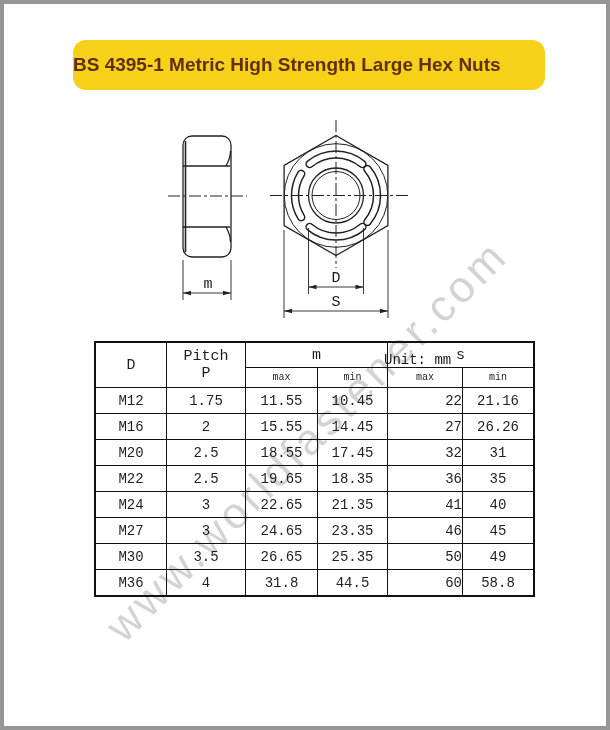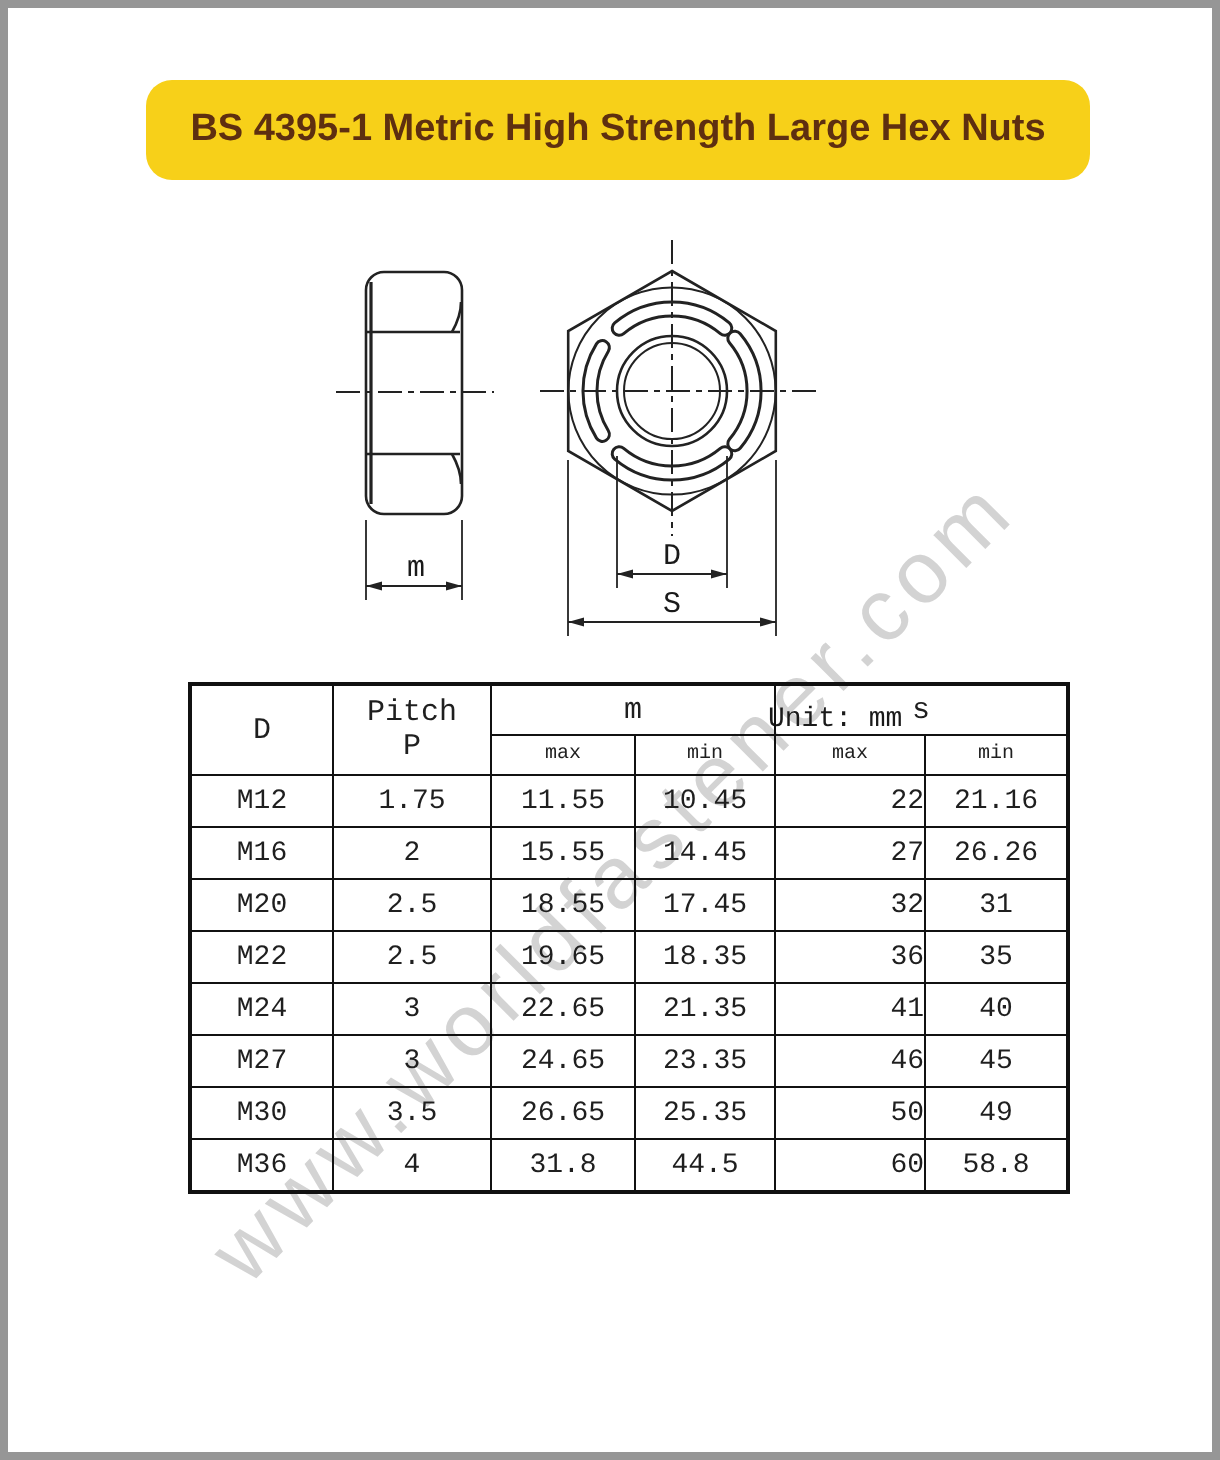--- a/index.html
+++ b/index.html
@@ -21,21 +21,21 @@
     font-size:44px;letter-spacing:4px;
     color:rgba(168,168,168,0.5);
     white-space:nowrap;
     z-index:1;
     pointer-events:none;
   }
   
   .banner{
     position:absolute;left:69px;top:36px;width:472px;height:50px;
     background:#f7d019;border-radius:13px;
-    display:flex;align-items:center;justify-content:center;
+    display:flex;align-items:center;
     z-index:2;
   }
   .banner-title{
     font-size:19px;font-weight:bold;color:#5e2f10;white-space:nowrap;
     letter-spacing:0px;
   }
   
   .drawing{position:absolute;left:138px;top:106px;z-index:2;}
   
   .unit-label{

